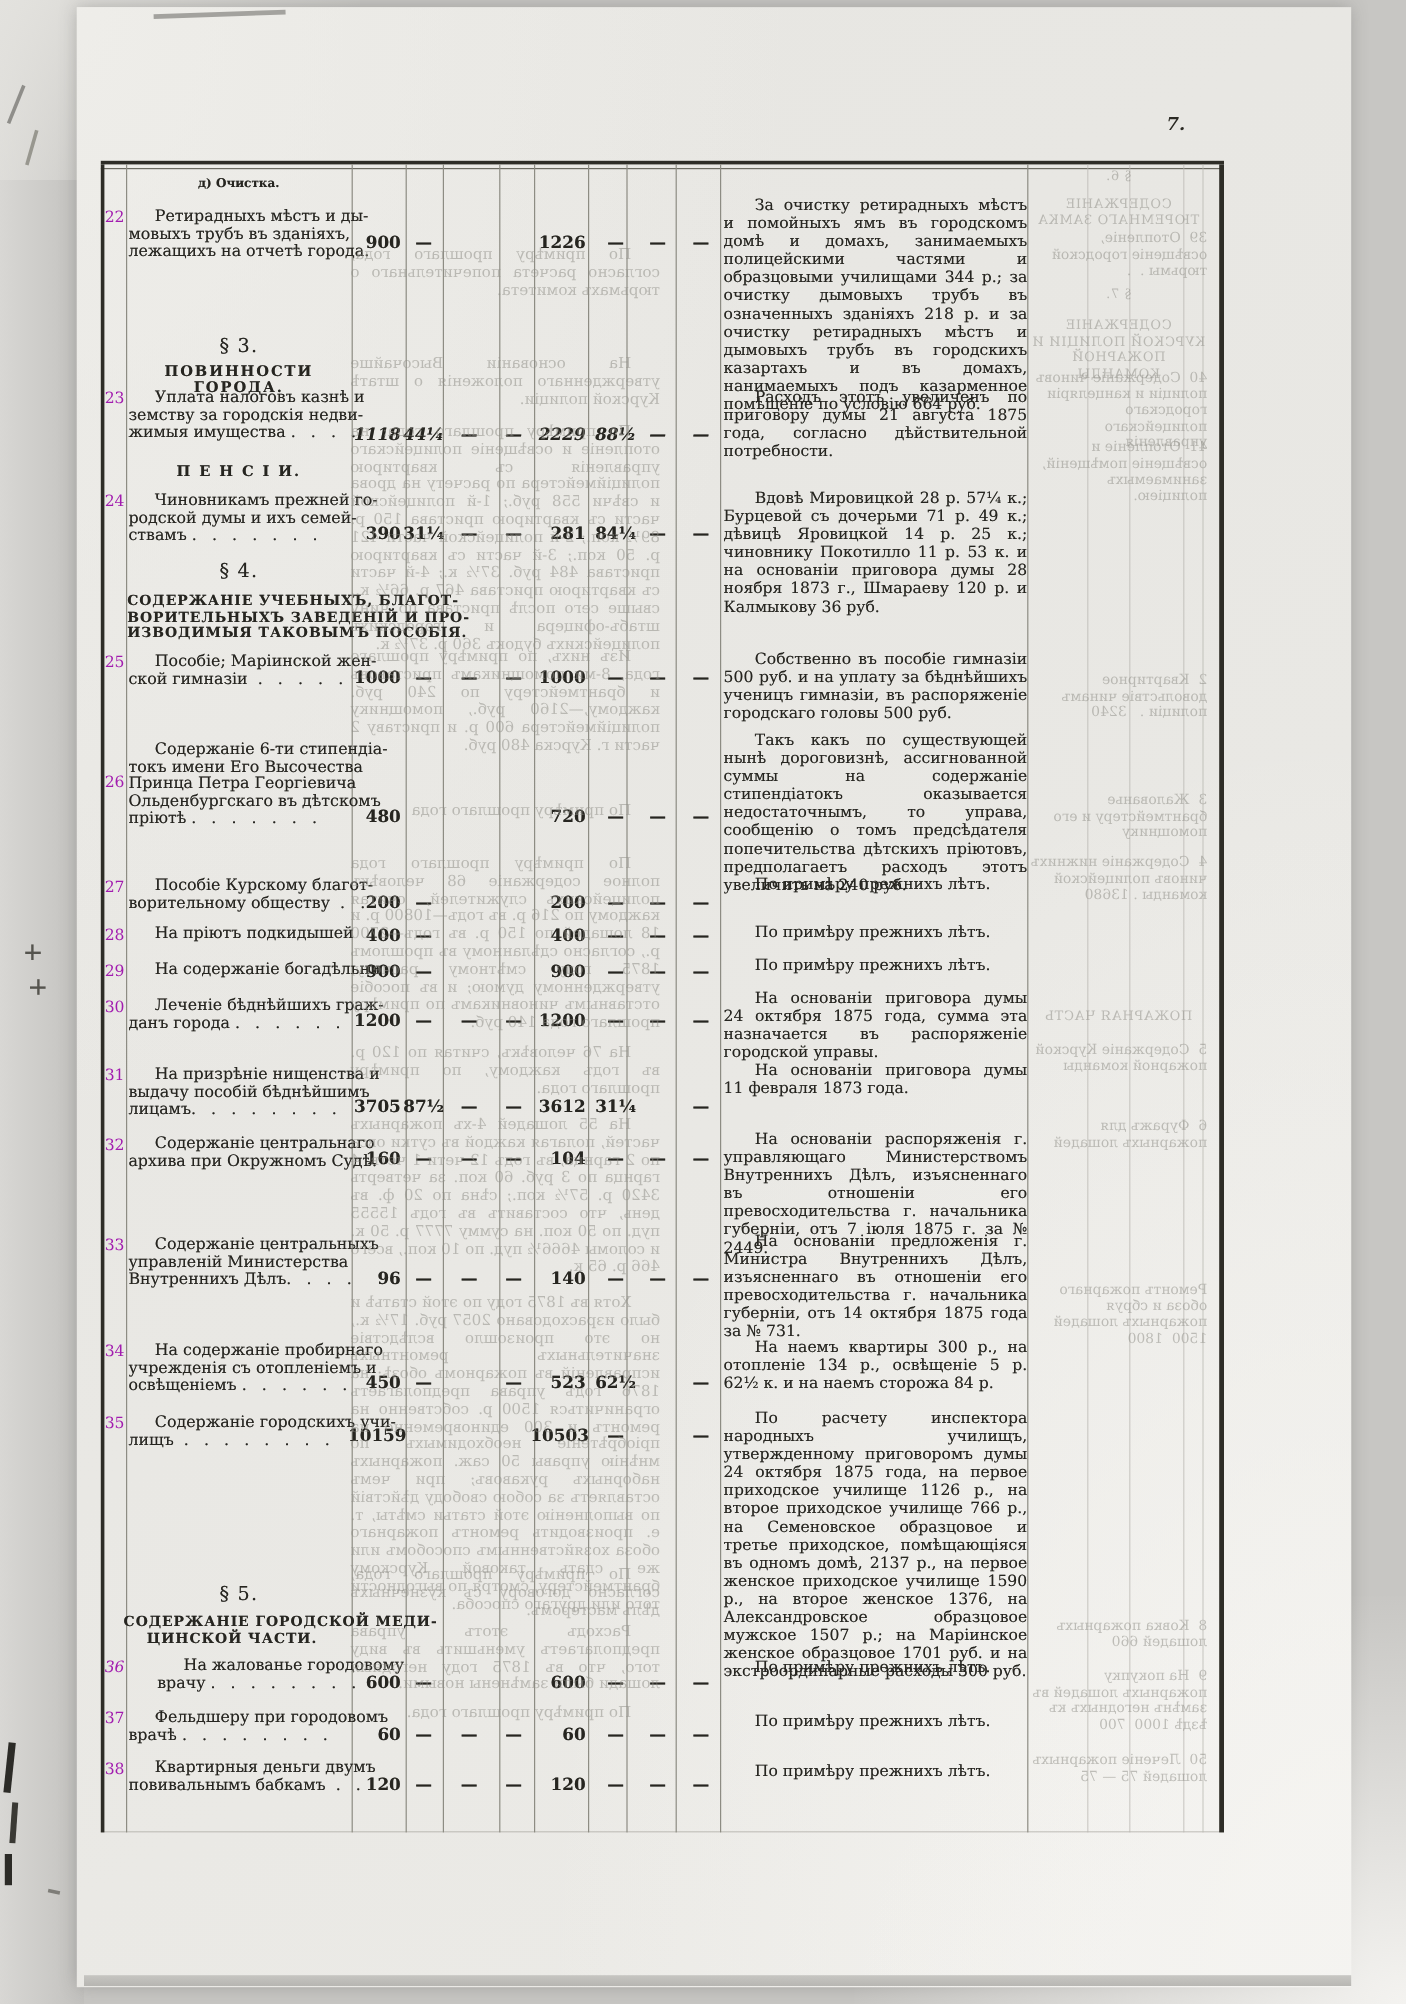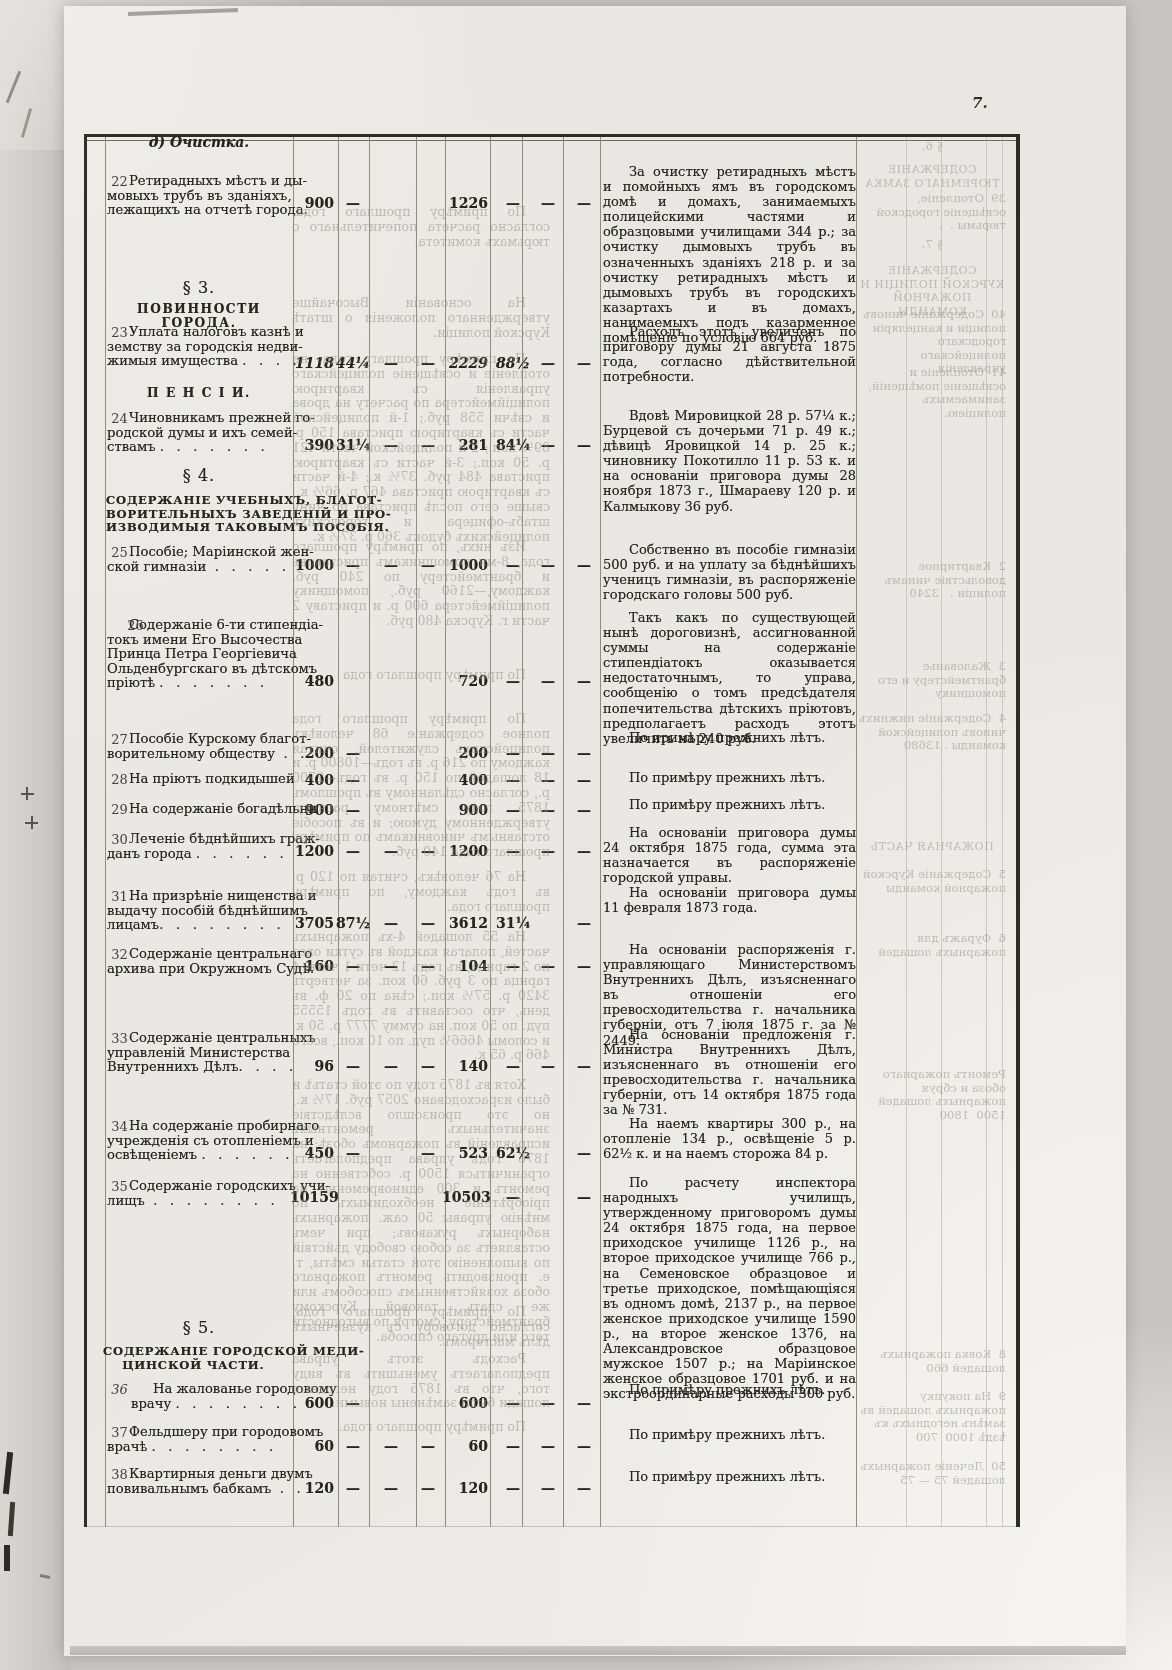--- a/index.html
+++ b/index.html
@@ -28,21 +28,21 @@
   .pageno{position:absolute;left:972px;top:94px;font-size:15px;font-weight:bold;
     font-style:italic;color:#2b2a24;}
   
   .vrule{position:absolute;top:137px;height:1390px;width:1px;background:#5a5950;}
   .vrule.light{background:#8d8c83;}
   .vrule.bleedline{background:#b8b7b0;opacity:.65;}
   .vrule.thick{width:3px;background:#2e2d27;}
   .hrule{position:absolute;left:84px;width:936px;background:#2e2d27;}
   
   .num{position:absolute;left:85px;width:21px;text-align:center;
-    font-size:13px;color:#404040;margin-left:24px;}
+    font-size:13px;color:#a21caf;}
   .desc{position:absolute;left:107px;width:186px;font-size:13.2px;line-height:14.6px;
     white-space:pre;text-indent:22px;color:#262520;
     text-shadow:0 0 .5px rgba(38,37,32,.55);}
   .heading{position:absolute;left:104px;width:190px;text-align:center;color:#262520;
     text-shadow:0 0 .5px rgba(38,37,32,.5);}
   .h-par{font-size:16px;letter-spacing:1px;}
   .h-caps{font-size:11.6px;letter-spacing:.8px;font-weight:bold;text-align:left;
     white-space:pre;line-height:13.6px;}
   .h-small{font-size:12.2px;letter-spacing:1.6px;font-weight:bold;}
   .vals{position:absolute;left:290px;width:314px;height:16px;font-size:14px;
@@ -107,21 +107,21 @@
   <div class="vrule light" style="left:522px;"></div>
   <div class="vrule light" style="left:563px;"></div>
   <div class="vrule light" style="left:600px;"></div>
   <div class="vrule light" style="left:856px;"></div>
   <div class="vrule bleedline" style="left:906px;"></div>
   <div class="vrule bleedline" style="left:941px;"></div>
   <div class="vrule bleedline" style="left:986px;"></div>
   <div class="vrule bleedline" style="left:1002px;"></div>
   <div class="vrule thick" style="left:1016px;width:4px;"></div>
 
-  <div class="heading" style="top:134px;font-size:14px;font-style:italic;font-weight:bold;">д) Очистка.</div>
+  <div class="heading" style="top:148px;font-size:10px;font-weight:bold;">д) Очистка.</div>
   <div class="heading h-par" style="top:278px;">§ 3.</div>
   <div class="heading h-small" style="top:302px;">ПОВИННОСТИ ГОРОДА.</div>
   <div class="heading h-small" style="top:386px;">П Е Н С І И.</div>
   <div class="heading h-par" style="top:466px;">§ 4.</div>
   <div class="heading h-caps" style="top:494px;left:106px;">СОДЕРЖАНІЕ УЧЕБНЫХЪ, БЛАГОТ-
 ВОРИТЕЛЬНЫХЪ ЗАВЕДЕНІЙ И ПРО-
 ИЗВОДИМЫЯ ТАКОВЫМЪ ПОСОБІЯ.</div>
   <div class="heading h-par" style="top:1318px;">§ 5.</div>
   <div class="heading h-caps" style="top:1345px;left:103px;">СОДЕРЖАНІЕ ГОРОДСКОЙ МЕДИ-
     ЦИНСКОЙ ЧАСТИ.</div>
@@ -182,21 +182,21 @@
       <span class="cell c1">—</span>
       <span class="cell c2">—</span>
       <span class="cell c3">—</span>
       <span class="cell c4">1000</span>
       <span class="cell c5">—</span>
       <span class="cell c6">—</span>
       <span class="cell c7">—</span>
   </div>
   <div class="note" style="top:542px;">Собственно въ пособіе гимназіи 500 руб. и на уплату за бѣднѣйшихъ ученицъ гимназіи, въ распоряженіе городскаго головы 500 руб.</div>
 
-  <div class="num" style="top:618px;padding-left:16px;">26</div>
+  <div class="num" style="top:645px;">26</div>
   <div class="desc" style="top:618px;">Содержаніе 6-ти стипендіа-
 токъ имени Его Высочества
 Принца Петра Георгіевича
 Ольденбургскаго въ дѣтскомъ
 пріютѣ .&nbsp;&nbsp;&nbsp;.&nbsp;&nbsp;&nbsp;.&nbsp;&nbsp;&nbsp;.&nbsp;&nbsp;&nbsp;.&nbsp;&nbsp;&nbsp;.&nbsp;&nbsp;&nbsp;.</div>
   <div class="vals" style="top:673px;">
     <span class="cell c0">480</span>
       <span class="cell c1"></span>
       <span class="cell c2"></span>
       <span class="cell c3"></span>

